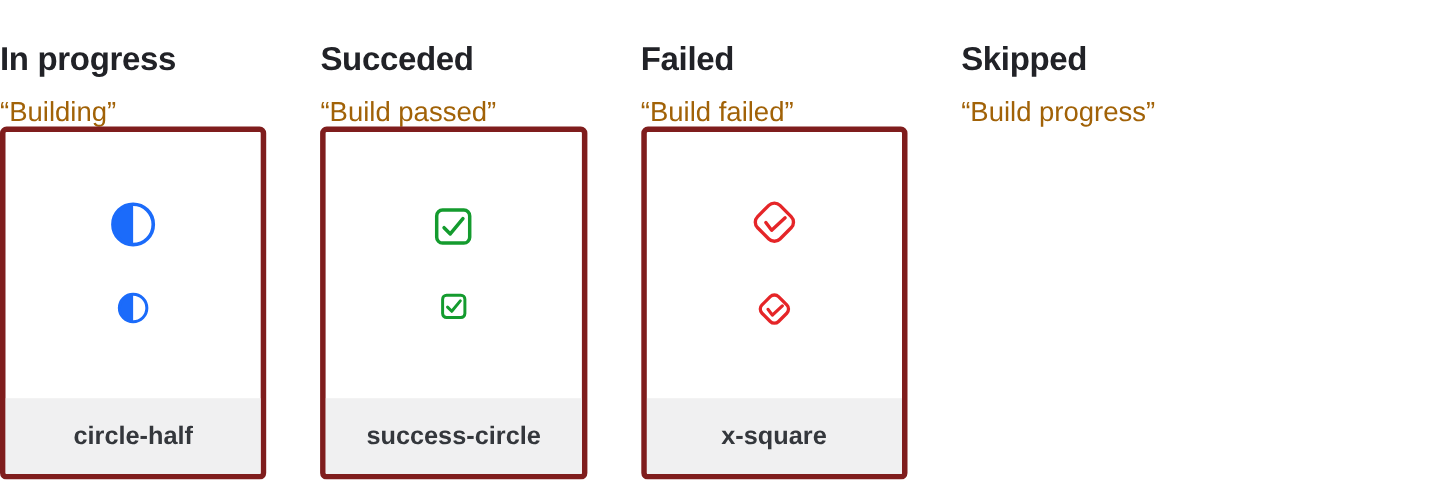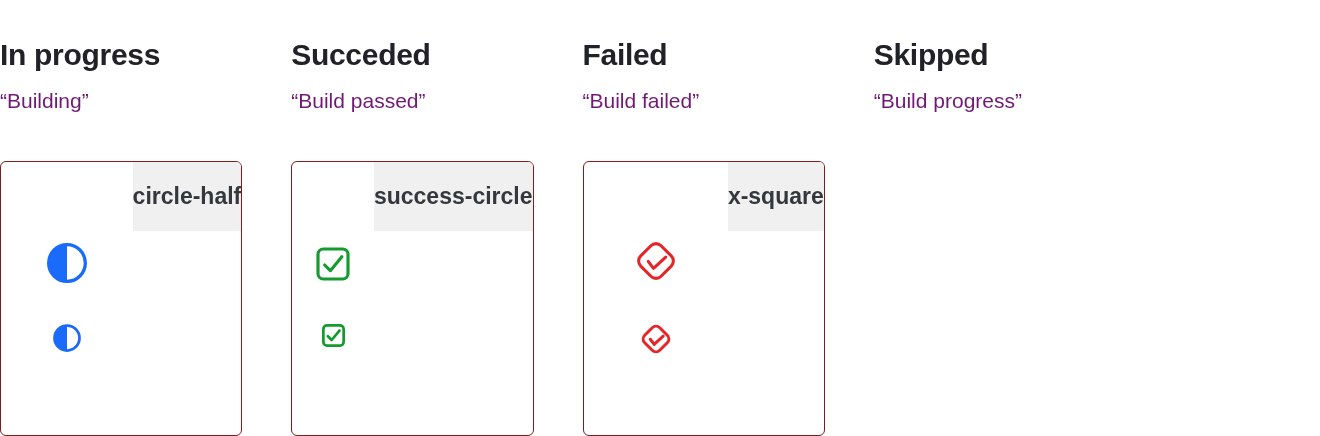--- a/index.html
+++ b/index.html
@@ -2,24 +2,24 @@
 <html><head>
 <meta charset="utf-8">
 <style>
   * { margin:0; padding:0; box-sizing:border-box; }
   html,body { width:1320px; height:436px; background:#ffffff; overflow:hidden;
               font-family:"Liberation Sans", sans-serif; }
   .grid { display:flex; gap:49px; width:1116px; height:436px; }
   .column { width:293px; display:flex; flex-direction:column; }
   .col-title { margin-top:40px; font-size:30px; line-height:1; font-weight:800;
                color:#212227; letter-spacing:-0.3px; }
-  .col-quote { margin-top:20px; font-size:21px; line-height:1; font-weight:500;
-               color:#701a75; }
-  .card { margin-top:50px; flex:1; background:#ffffff; border:1px solid #7f1d1d;
-          border-radius:6px; overflow:hidden; display:flex; }
+  .col-quote { margin-top:20px; font-size:25px; line-height:1; font-weight:500;
+               color:#a16207; }
+  .card { flex:1; background:#ffffff; border:5px solid #7f1d1d;
+          border-radius:6px; overflow:hidden; display:flex; flex-direction:column; }
   .icon-area { flex:1; display:flex; flex-direction:column; align-items:center;
                justify-content:center; gap:34px; }
   .card-footer { height:69px; background:#f0f0f1; display:flex; align-items:center;
                  justify-content:center; }
   .card-label { font-size:23px; font-weight:700; color:#34373c; }
   .ic { display:block; }
   .c-blue  { color:#1b6bfa; }
   .c-green { color:#149b2e; }
   .c-red   { color:#e52528; }
   .c-slate { color:#5c6470; }

